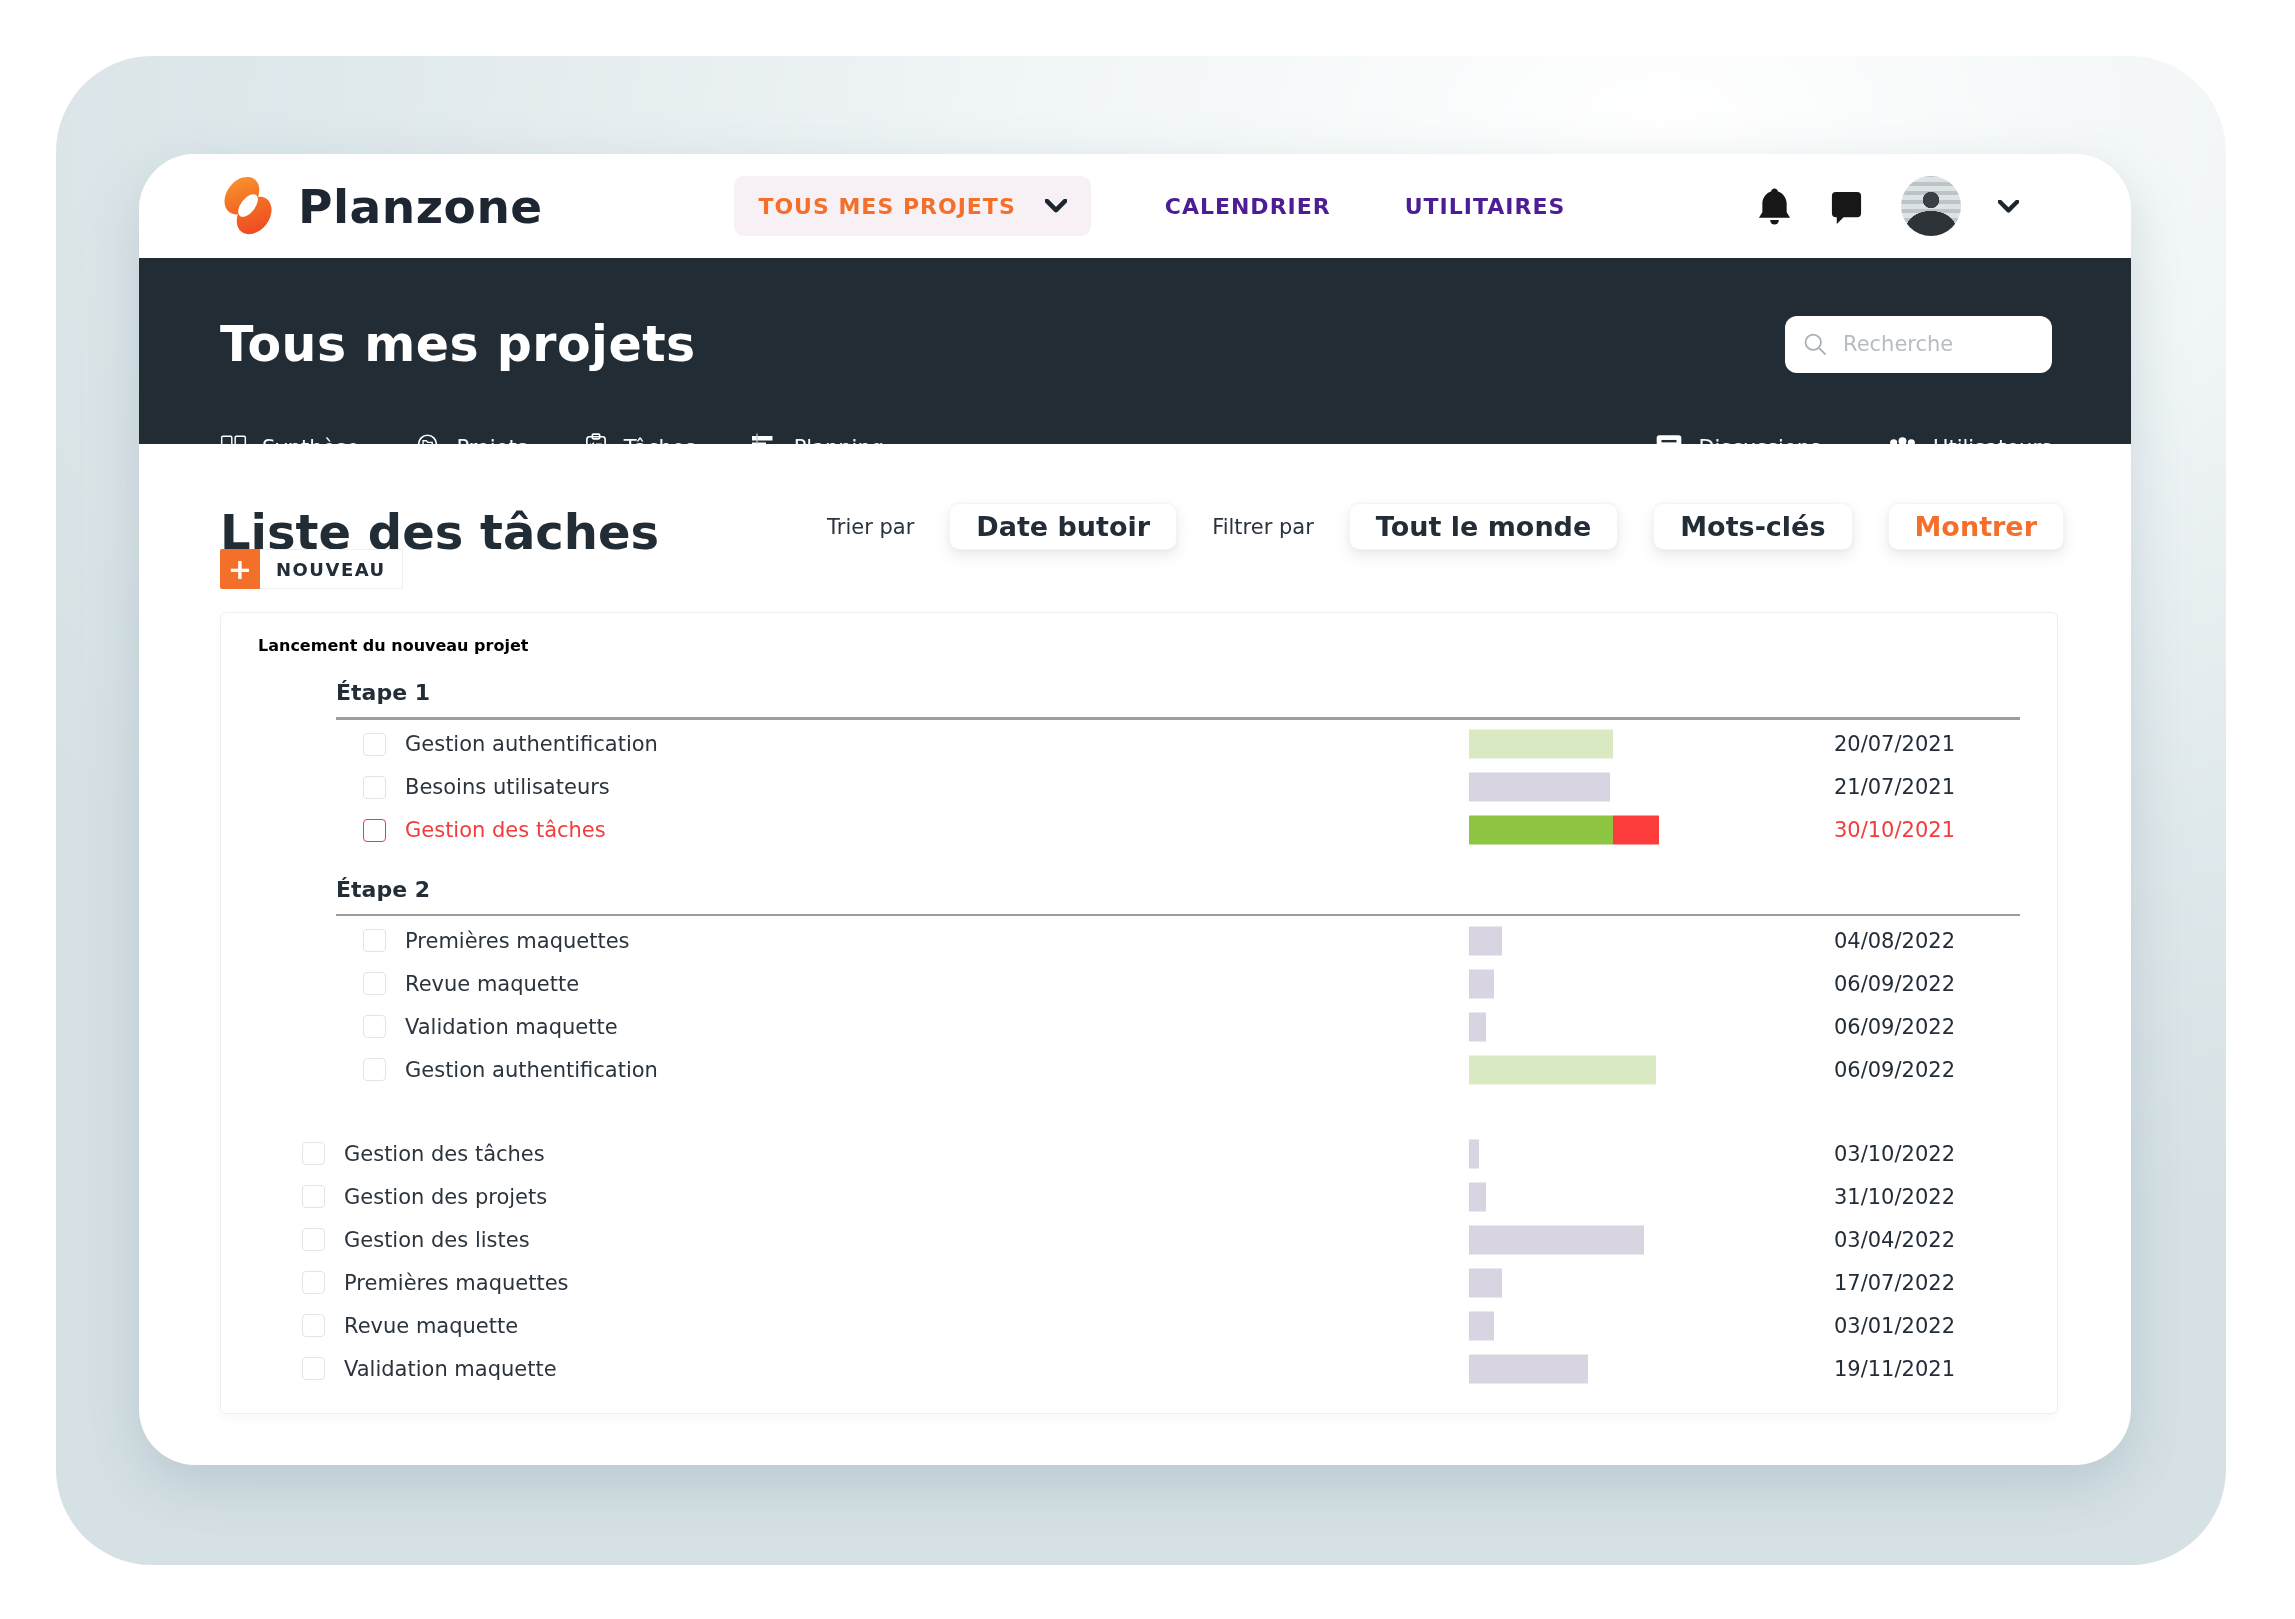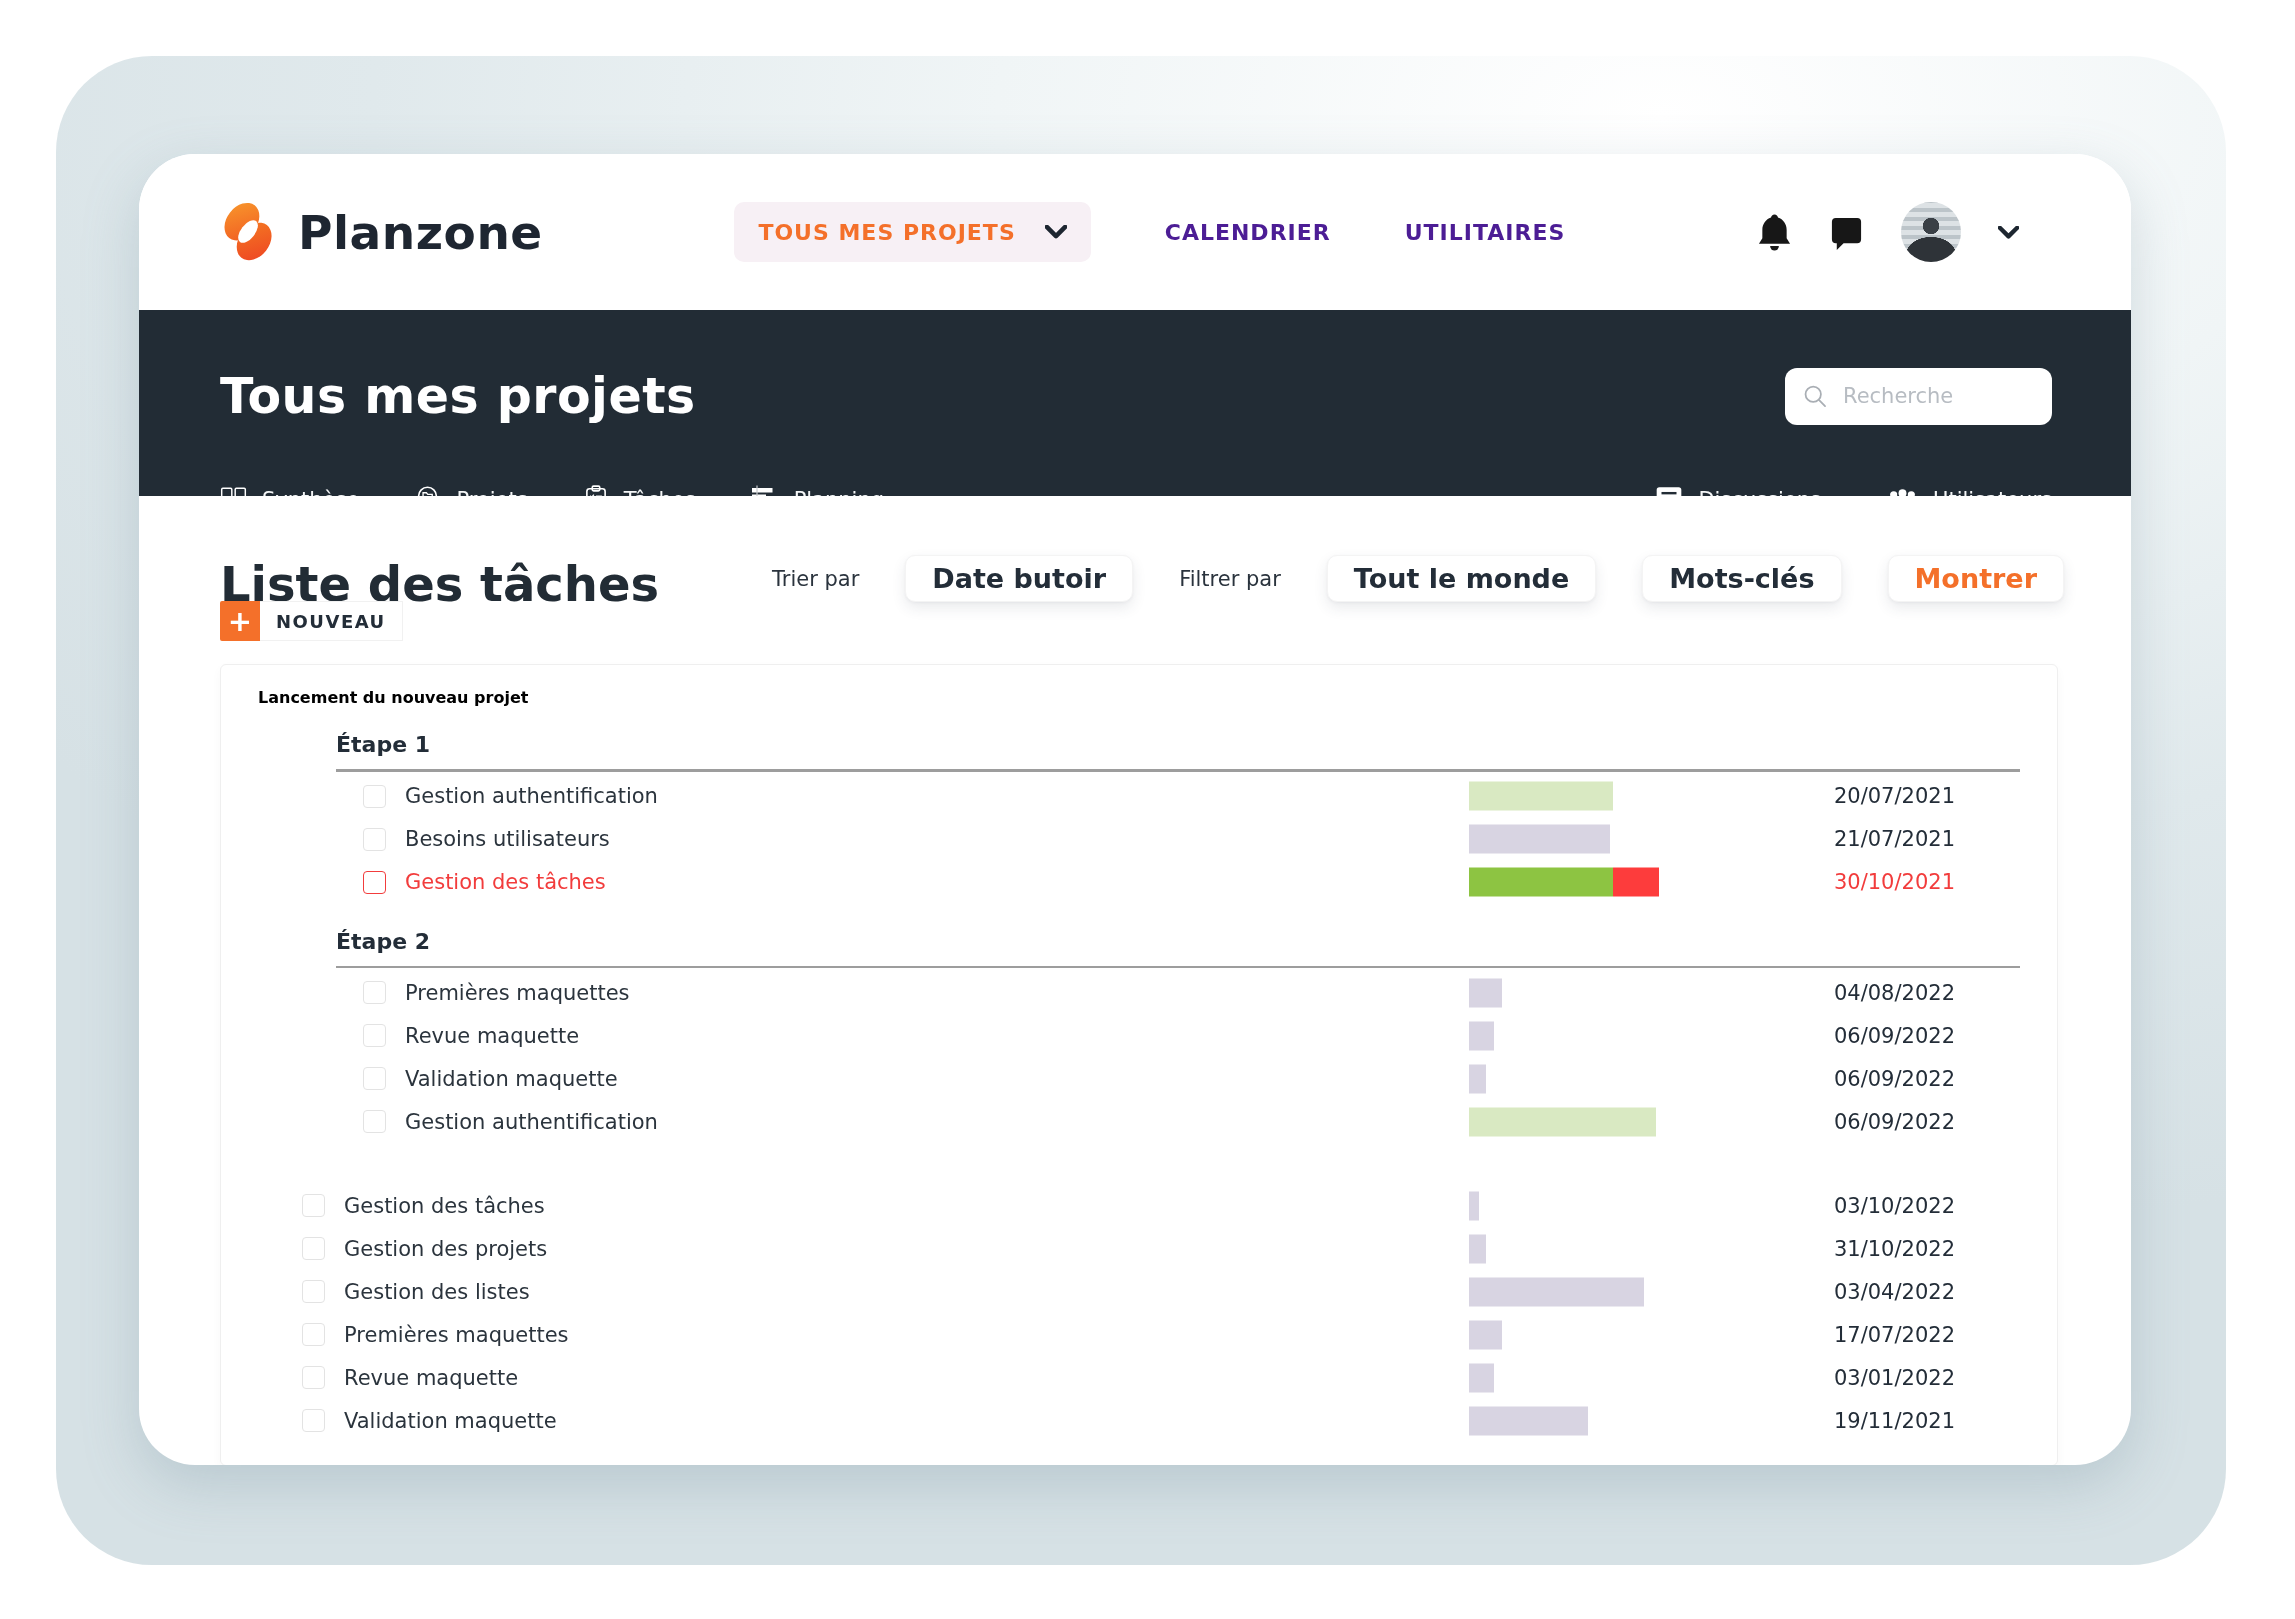--- a/index.html
+++ b/index.html
@@ -12,21 +12,21 @@
     position:absolute; left:56px; top:56px; width:2170px; height:1509px;
     border-radius:96px;
     background: radial-gradient(ellipse 90% 75% at 74% 4%, #ffffff 0%, #f0f5f6 34%, #e0e9ec 66%, #d6e1e5 100%);
   }
   .window {
     position:absolute; left:139px; top:154px; width:1992px; height:1311px;
     background:#ffffff; border-radius:56px; overflow:hidden;
     box-shadow:0 20px 56px rgba(110,140,155,.28);
   }
   
-  .topbar { height:156px; display:flex; align-items:center; justify-content:space-between; padding:0 112px 0 81px; background:#fff; }
+  .topbar { height:104px; display:flex; align-items:center; justify-content:space-between; padding:0 112px 0 81px; background:#fff; }
   .logo { display:flex; align-items:center; gap:21px; }
   .logo-name { font-size:47px; font-weight:bold; color:#1e2631; letter-spacing:0.5px; }
   .topnav { display:flex; align-items:center; gap:74px; }
   .pill { background:#f7f0f5; border-radius:10px; height:60px; padding:0 24px; display:flex; align-items:center; gap:29px; cursor:pointer; }
   .pill-label { color:#f4702a; font-weight:bold; font-size:22px; letter-spacing:1px; }
   .nav-link { font-size:22px; font-weight:bold; color:#4c1d95; letter-spacing:1px; cursor:pointer; }
   .top-icons { display:flex; align-items:center; gap:37px; }
   .avatar {
     width:60px; height:60px; border-radius:50%;
     background:
@@ -41,21 +41,21 @@
   .search { width:267px; height:57px; background:#ffffff; border-radius:12px; display:flex; align-items:center; gap:13px; padding:0 17px; }
   .search input { border:none; outline:none; width:100%; font-size:21px; color:#444; font-family:inherit; background:transparent; }
   .search input::placeholder { color:#b7bcc2; }
   .band-tabs { display:flex; align-items:center; margin-top:27px; }
   .tab { display:flex; align-items:center; gap:15px; color:#f5f7f8; font-size:21px; margin-right:55px; cursor:pointer; }
   .tab.right { margin-right:0; margin-left:66px; }
   .tab-spacer { flex:1; }
   
   .content { position:relative; height:790px; background:#fff; }
   .page-title { position:absolute; left:81px; top:20px; font-size:48px; font-weight:bold; color:#222c35; }
-  .filter-bar { position:absolute; right:67px; top:59px; height:47px; display:flex; align-items:center; gap:46px; }
+  .filter-bar { position:absolute; right:67px; top:59px; height:47px; display:flex; align-items:center; gap:35px; }
   .filter-label { font-size:21px; color:#2a333d; font-weight:500; }
   .btn { height:47px; border-radius:10px; background:#fff; display:flex; align-items:center; padding:0 26px;
          font-size:27px; font-weight:bold; color:#232d38; cursor:pointer; border:0.5px solid #f4f4f4;
          box-shadow:0 6px 14px rgba(50,60,80,.10), 0 1px 3px rgba(50,60,80,.05); }
   .btn.show { color:#f4702a; }
   .new-btn { position:absolute; left:81px; top:105px; height:40px; display:flex; cursor:pointer; }
   .new-plus { width:40px; background:#f4702a; color:#fff; display:flex; align-items:center; justify-content:center;
               font-size:29px; font-weight:bold; border-radius:2px 0 0 2px; }
   .new-label { display:flex; align-items:center; padding:0 16px; border:1px solid #f1f1f1; border-left:none;
                background:#fff; font-size:18px; font-weight:bold; letter-spacing:1.5px; color:#232d38; }

